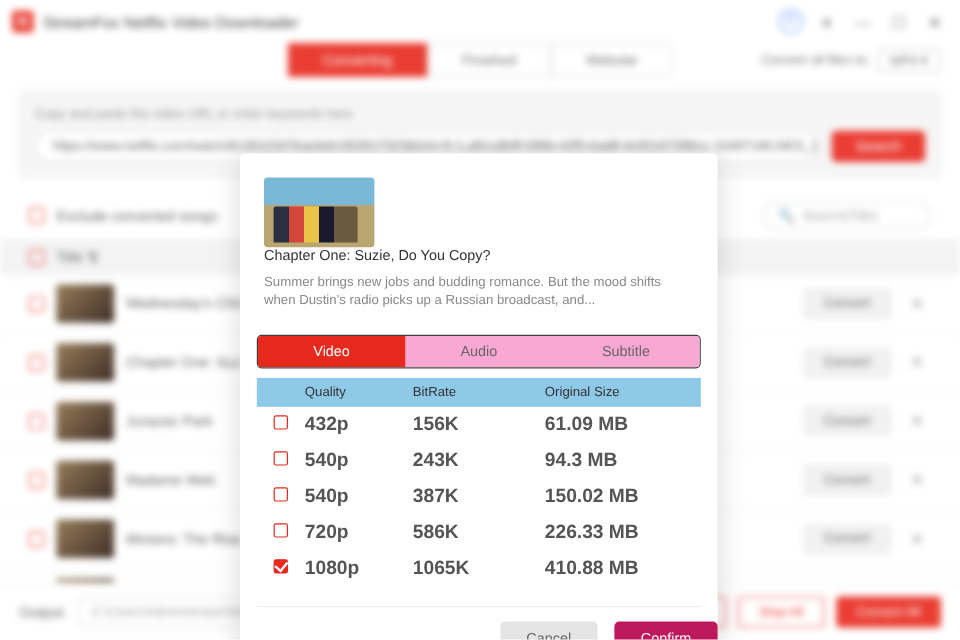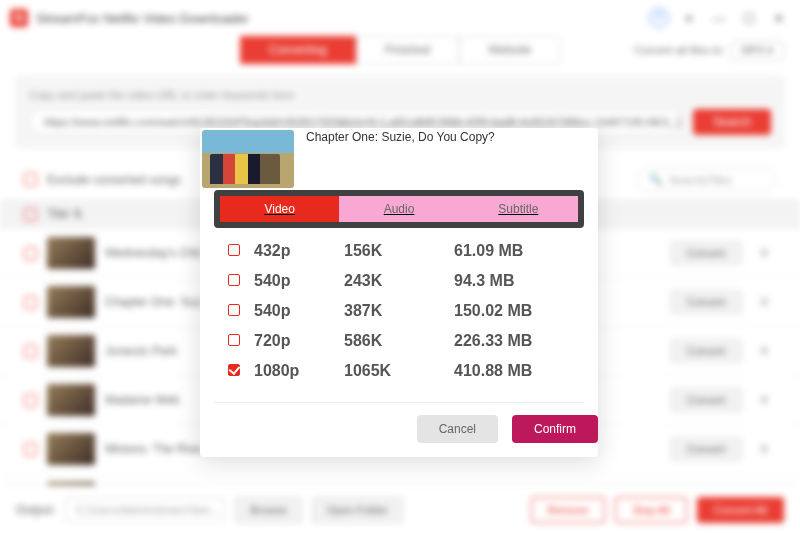--- a/index.html
+++ b/index.html
@@ -40,26 +40,26 @@
 
 .bottom-bar { position:absolute; bottom:0; left:0; right:0; height:48px; display:flex; align-items:center; padding:0 16px; gap:10px; background:#fff; border-top:1px solid #eee; }
 .out-label { font-size:12px; color:#555; }
 .out-path { border:1px solid #ddd; padding:5px 10px; font-size:11px; color:#999; width:160px; border-radius:3px; overflow:hidden; white-space:nowrap; }
 .btn-gray { background:#f0f0f0; border:1px solid #ddd; padding:6px 14px; font-size:11px; color:#555; border-radius:3px;}
 .btn-red { background:#e8291e; color:#fff; padding:6px 16px; font-size:11px; border-radius:3px; border:1px solid #e8291e;}
 .btn-red-outline { border:1px solid #e8291e; color:#e8291e; background:#fff; padding:6px 16px; font-size:11px; border-radius:3px;}
 
 
 .modal { position:absolute; left:200px; top:128px; width:398px; background:#fff; box-shadow:0 4px 24px rgba(0,0,0,0.15); border-radius:4px; z-index:10; padding-bottom:14px;}
-.modal-head { display:flex; gap:12px; padding:2px; }
+.modal-head { display:flex; gap:0; padding:20px;flex-direction:column; }
 .modal-thumb { width:92px; height:58px; border-radius:3px; background:linear-gradient(180deg,#7ab8d8 40%,#b8a56f 40%); position:relative; overflow:hidden;}
 .modal-thumb::after{ content:""; position:absolute; bottom:4px; left:8px; width:70px; height:30px; background:linear-gradient(90deg,#2a3042 0 18%,#d4453a 18% 36%,#e8c547 36% 54%,#1a1a2e 54% 72%,#6b5b3e 72%); border-radius:2px 2px 0 0;}
 .modal-title { font-size:12px; color:#333; margin-bottom:8px; }
 .modal-desc { font-size:11px; color:#888; line-height:1.4; }
-.seg { display:flex; margin:0 14px; border:6px solid #404040; border-radius:4px; overflow:hidden;text-decoration:underline;}
+.seg { display:flex; margin:0 14px; border:1px solid #404040; border-radius:4px; overflow:hidden;}
 .seg-btn { flex:1; text-align:center; padding:6px 0; font-size:12px; color:#666; background:#f9a8d4;}
 .seg-btn.active { background:#e8291e; color:#fff; }
 .tbl { margin:8px 14px 0; }
 .tbl-head { display:flex; background:#8fc9e8; color:#333; font-size:11px; padding:6px 0;}
 .col-chk { width:40px; text-align:center;}
 .col-q { width:90px; }
 .col-b { width:110px; }
 .col-s { flex:1; }
 .tbl-row { display:flex; font-size:16px; color:#555; padding:6px 0; align-items:center;font-weight:bold;}
 .chk { width:12px; height:12px; border:1.5px solid #e8291e; border-radius:2px; display:inline-block;}
@@ -174,28 +174,35 @@
     <span class="btn-red-outline">Stop All</span>
     <span class="btn-red">Convert All</span>
   </div>
 </div>
 
 <div class="modal">
   <div class="modal-head">
     <div class="modal-thumb"></div>
     <div style="flex:1">
       <div class="modal-title">Chapter One: Suzie, Do You Copy?</div>
+      <div class="modal-desc">Summer brings new jobs and budding romance. But the mood shifts when Dustin's radio picks up a Russian broadcast, and...</div>
     </div>
   </div>
   <div class="seg">
     <div class="seg-btn active">Video</div>
     <div class="seg-btn">Audio</div>
     <div class="seg-btn">Subtitle</div>
   </div>
   <div class="tbl">
+    <div class="tbl-head">
+      <div class="col-chk"></div>
+      <div class="col-q">Quality</div>
+      <div class="col-b">BitRate</div>
+      <div class="col-s">Original Size</div>
+    </div>
     <div id="quality-rows">
         <div class="tbl-row">
           <div class="col-chk"><span class="chk "></span></div>
     <div class="col-q">432p</div>
     <div class="col-b">156K</div>
     <div class="col-s">61.09 MB</div>
         </div>
         <div class="tbl-row">
           <div class="col-chk"><span class="chk "></span></div>
     <div class="col-q">540p</div>

